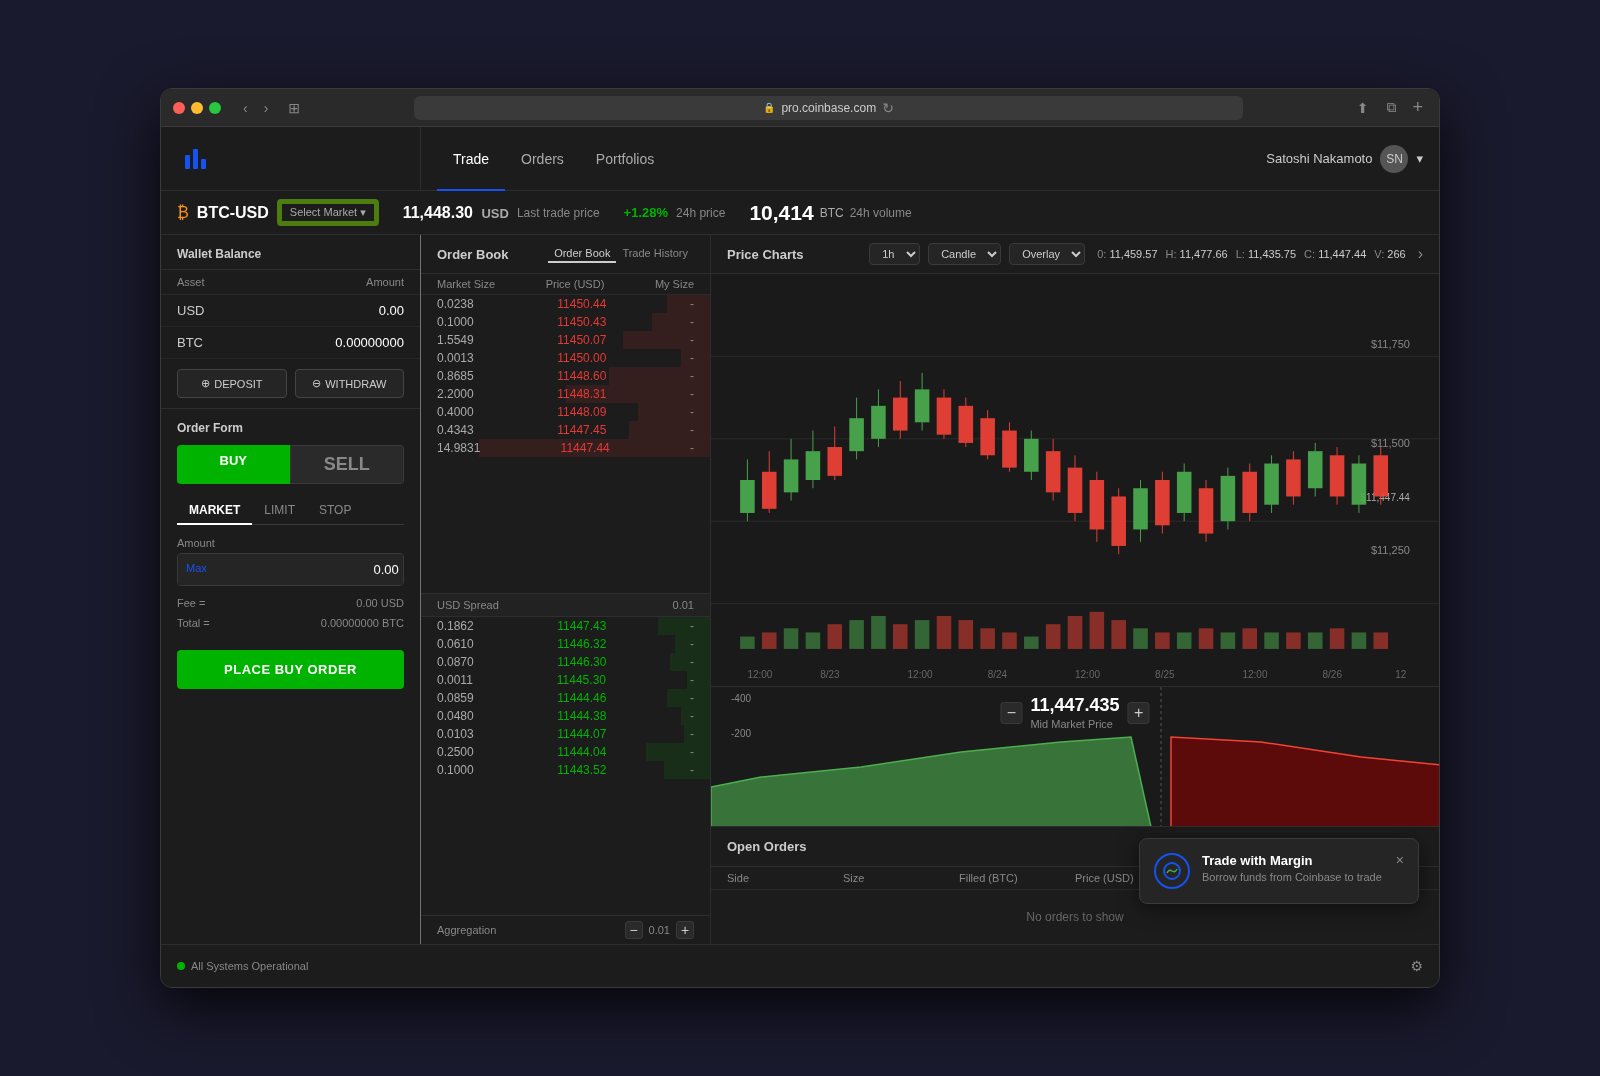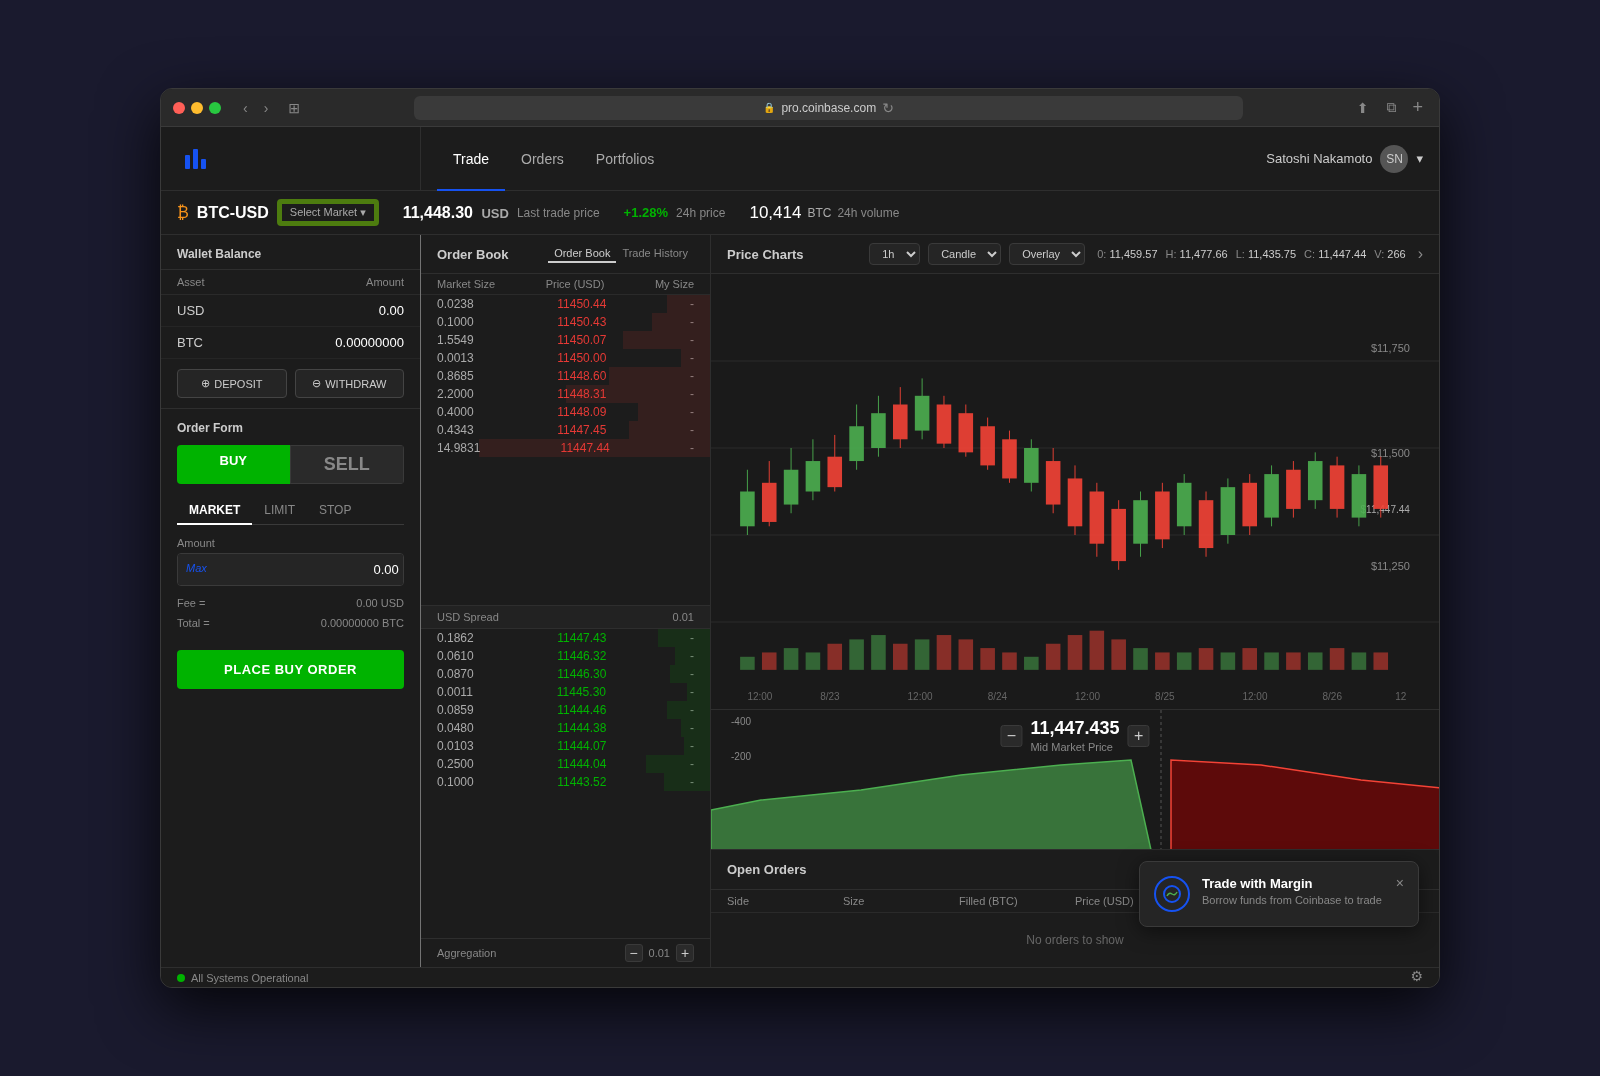--- a/index.html
+++ b/index.html
@@ -211,21 +211,21 @@
     .price-change {
       font-size: 13px;
       font-weight: 600;
     }
     .positive { color: #00b300; }
     .volume-info {
       display: flex;
       align-items: center;
       gap: 6px;
     }
-    .volume-num { font-size: 17px; font-weight: 400; color: #fff; }
+    .volume-num { font-size: 21px; font-weight: 700; color: #fff; }
     
     .main-content {
       display: flex;
       flex: 1;
       overflow: hidden;
     }
     
     .left-sidebar {
       width: 260px;
       background: #1c1c1c;
@@ -349,21 +349,20 @@
       border-radius: 4px;
       overflow: hidden;
       margin-bottom: 8px;
     }
     .max-link {
       color: #1652f0;
       font-size: 11px;
       padding: 8px 8px;
       cursor: pointer;
       background: #252525;
-      font-style: italic;
     }
     .amount-input {
       flex: 1;
       background: #252525;
       border: none;
       color: #fff;
       font-size: 13px;
       padding: 8px;
       text-align: right;
       outline: none;
@@ -628,22 +627,23 @@
     .orders-table-header span { flex: 1; }
     .orders-empty {
       padding: 20px;
       text-align: center;
       color: #666;
       font-size: 12px;
     }
     
     .status-bar {
       background: #1c1c1c;
-      height: 20px;
-      display: flex;
+      height: 43px;
+      display: flex;
+      align-items: center;
       justify-content: space-between;
       padding: 0 16px;
       border-top: 1px solid #2e2e2e;
       flex-shrink: 0;
     }
     .status-left {
       display: flex;
       align-items: center;
       gap: 6px;
       font-size: 11px;

